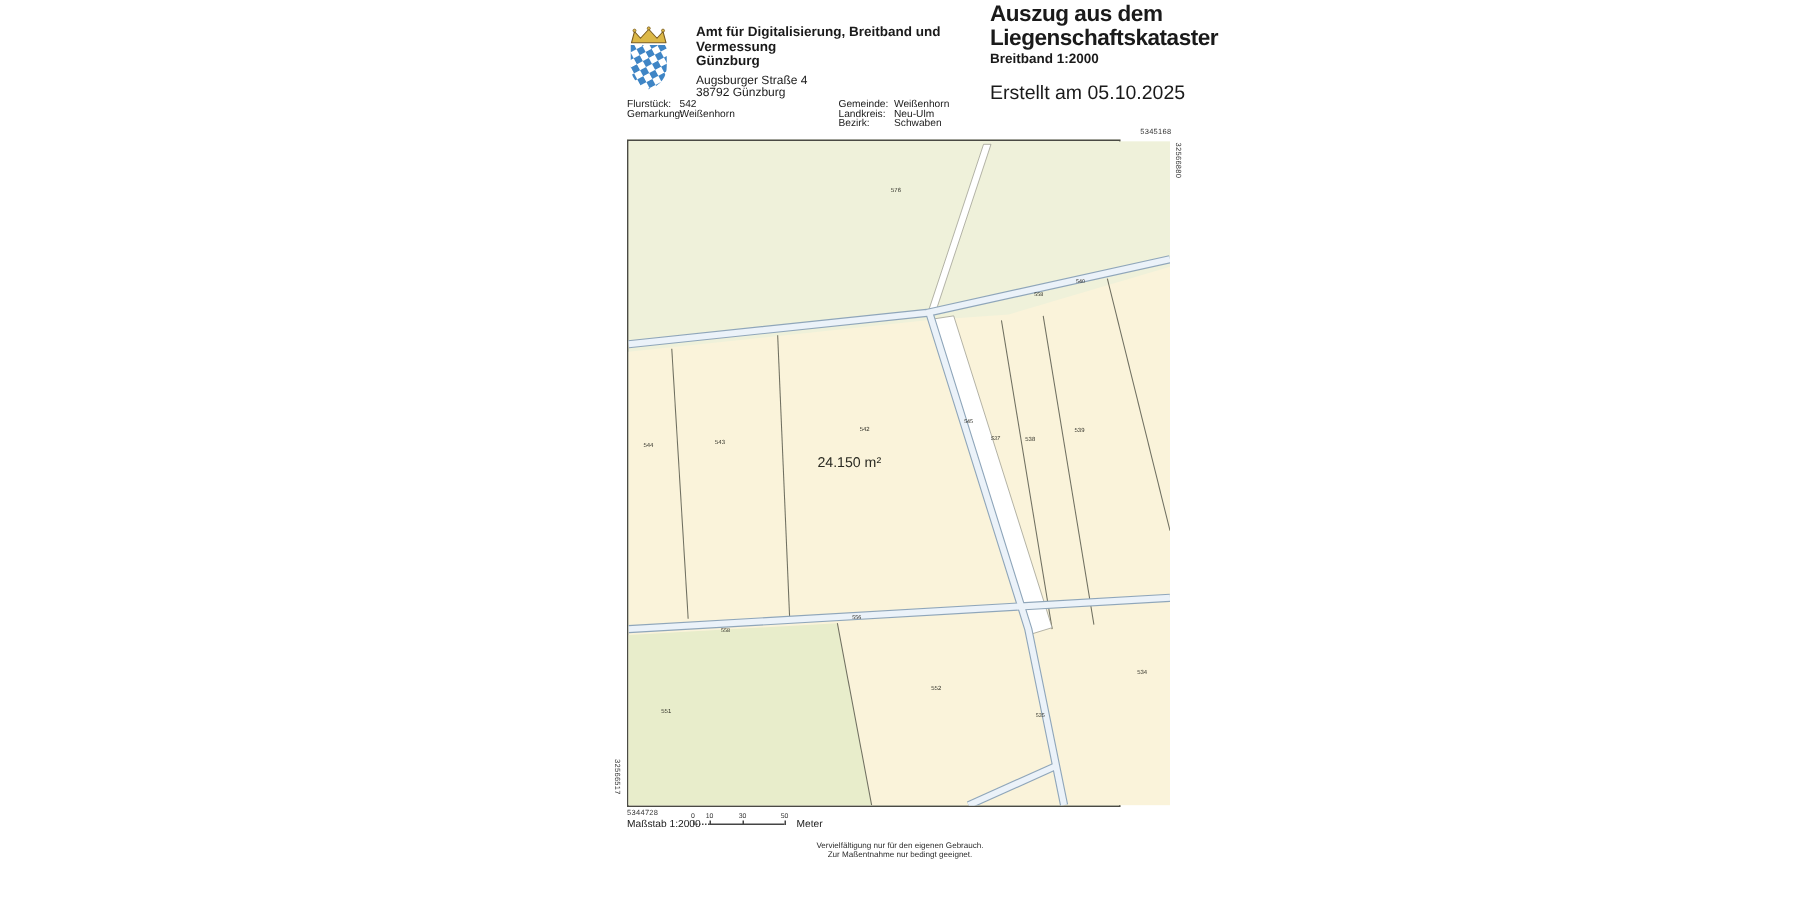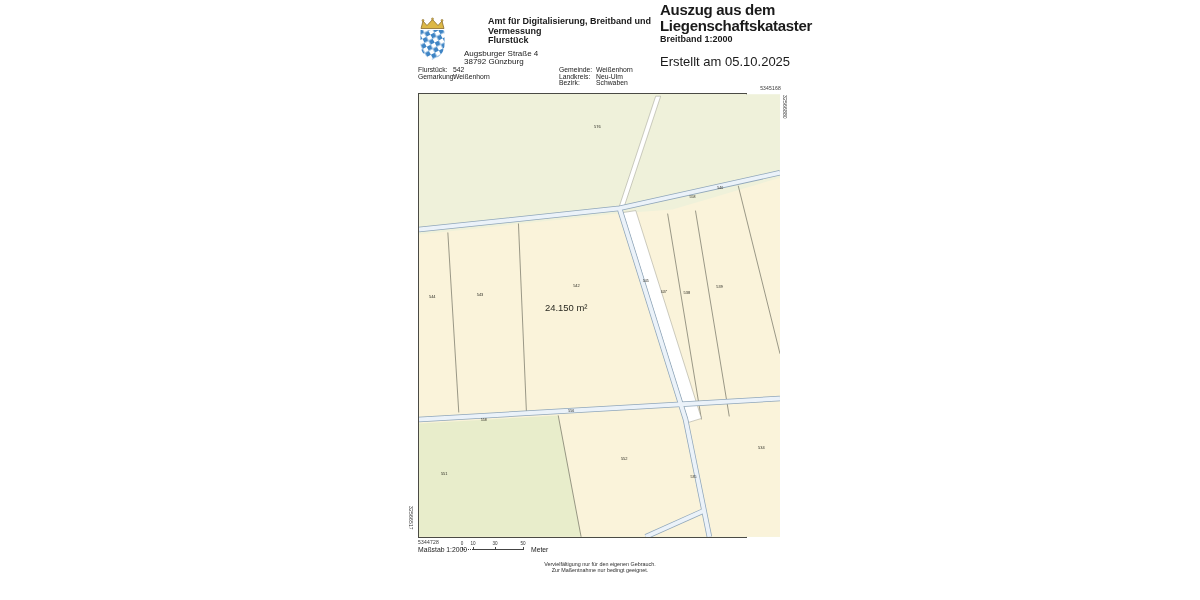--- a/index.html
+++ b/index.html
@@ -7,21 +7,21 @@
   body {
     width:1200px; height:600px; background:#ffffff; position:relative;
     font-family:"Liberation Sans", sans-serif; color:#1a1a1a;
     -webkit-font-smoothing:antialiased;
   }
   .abs { position:absolute; }
 
   
   #logo { left:417px; top:17px; width:31px; height:44px; }
   #agency { left:464px; top:17px; width:190px; }
-  .agency-name { font-size:9px; line-height:9.5px; font-weight:bold;margin-left:24px; }
+  .agency-name { font-size:9px; line-height:9.5px; font-weight:bold; }
   .agency-addr { font-size:8px; line-height:8.5px; margin-top:4px; }
   #titleblock { left:660px; top:2px; width:132px; }
   .doc-title { font-size:15px; line-height:15.5px; font-weight:bold; letter-spacing:-0.3px; }
   .doc-subtitle { font-size:9px; font-weight:bold; margin-top:1px; }
   .doc-created { font-size:13px; margin-top:10px; }
 
   
   .info-col { font-size:6.8px; line-height:6.6px; }
   #info-left { left:418px; top:67px; width:130px; }
   #info-right { left:559px; top:67px; width:130px; }
@@ -71,21 +71,21 @@
     <circle cx="25" cy="3.4" r="1" fill="#dcb847" stroke="#7a5c20" stroke-width="0.5"></circle>
 
     <path d="M3.5,13 H27.5 V27 Q27.5,38.5 15.5,42.5 Q3.5,38.5 3.5,27 Z" fill="url(#bav)" stroke="#55555
 0" stroke-width="0.8"></path>
   </svg>
 </div>
 
 <div class="abs" id="agency">
   <div class="agency-name">
     <div>Amt für Digitalisierung, Breitband und Vermessung</div>
-    <div>Flurstück</div>
+    <div>Günzburg</div>
   </div>
   <div class="agency-addr">
     <div>Augsburger Straße 4</div>
     <div>38792 Günzburg</div>
   </div>
 </div>
 
 <div class="abs" id="titleblock">
   <div class="doc-title">
     <div>Auszug aus dem</div>

